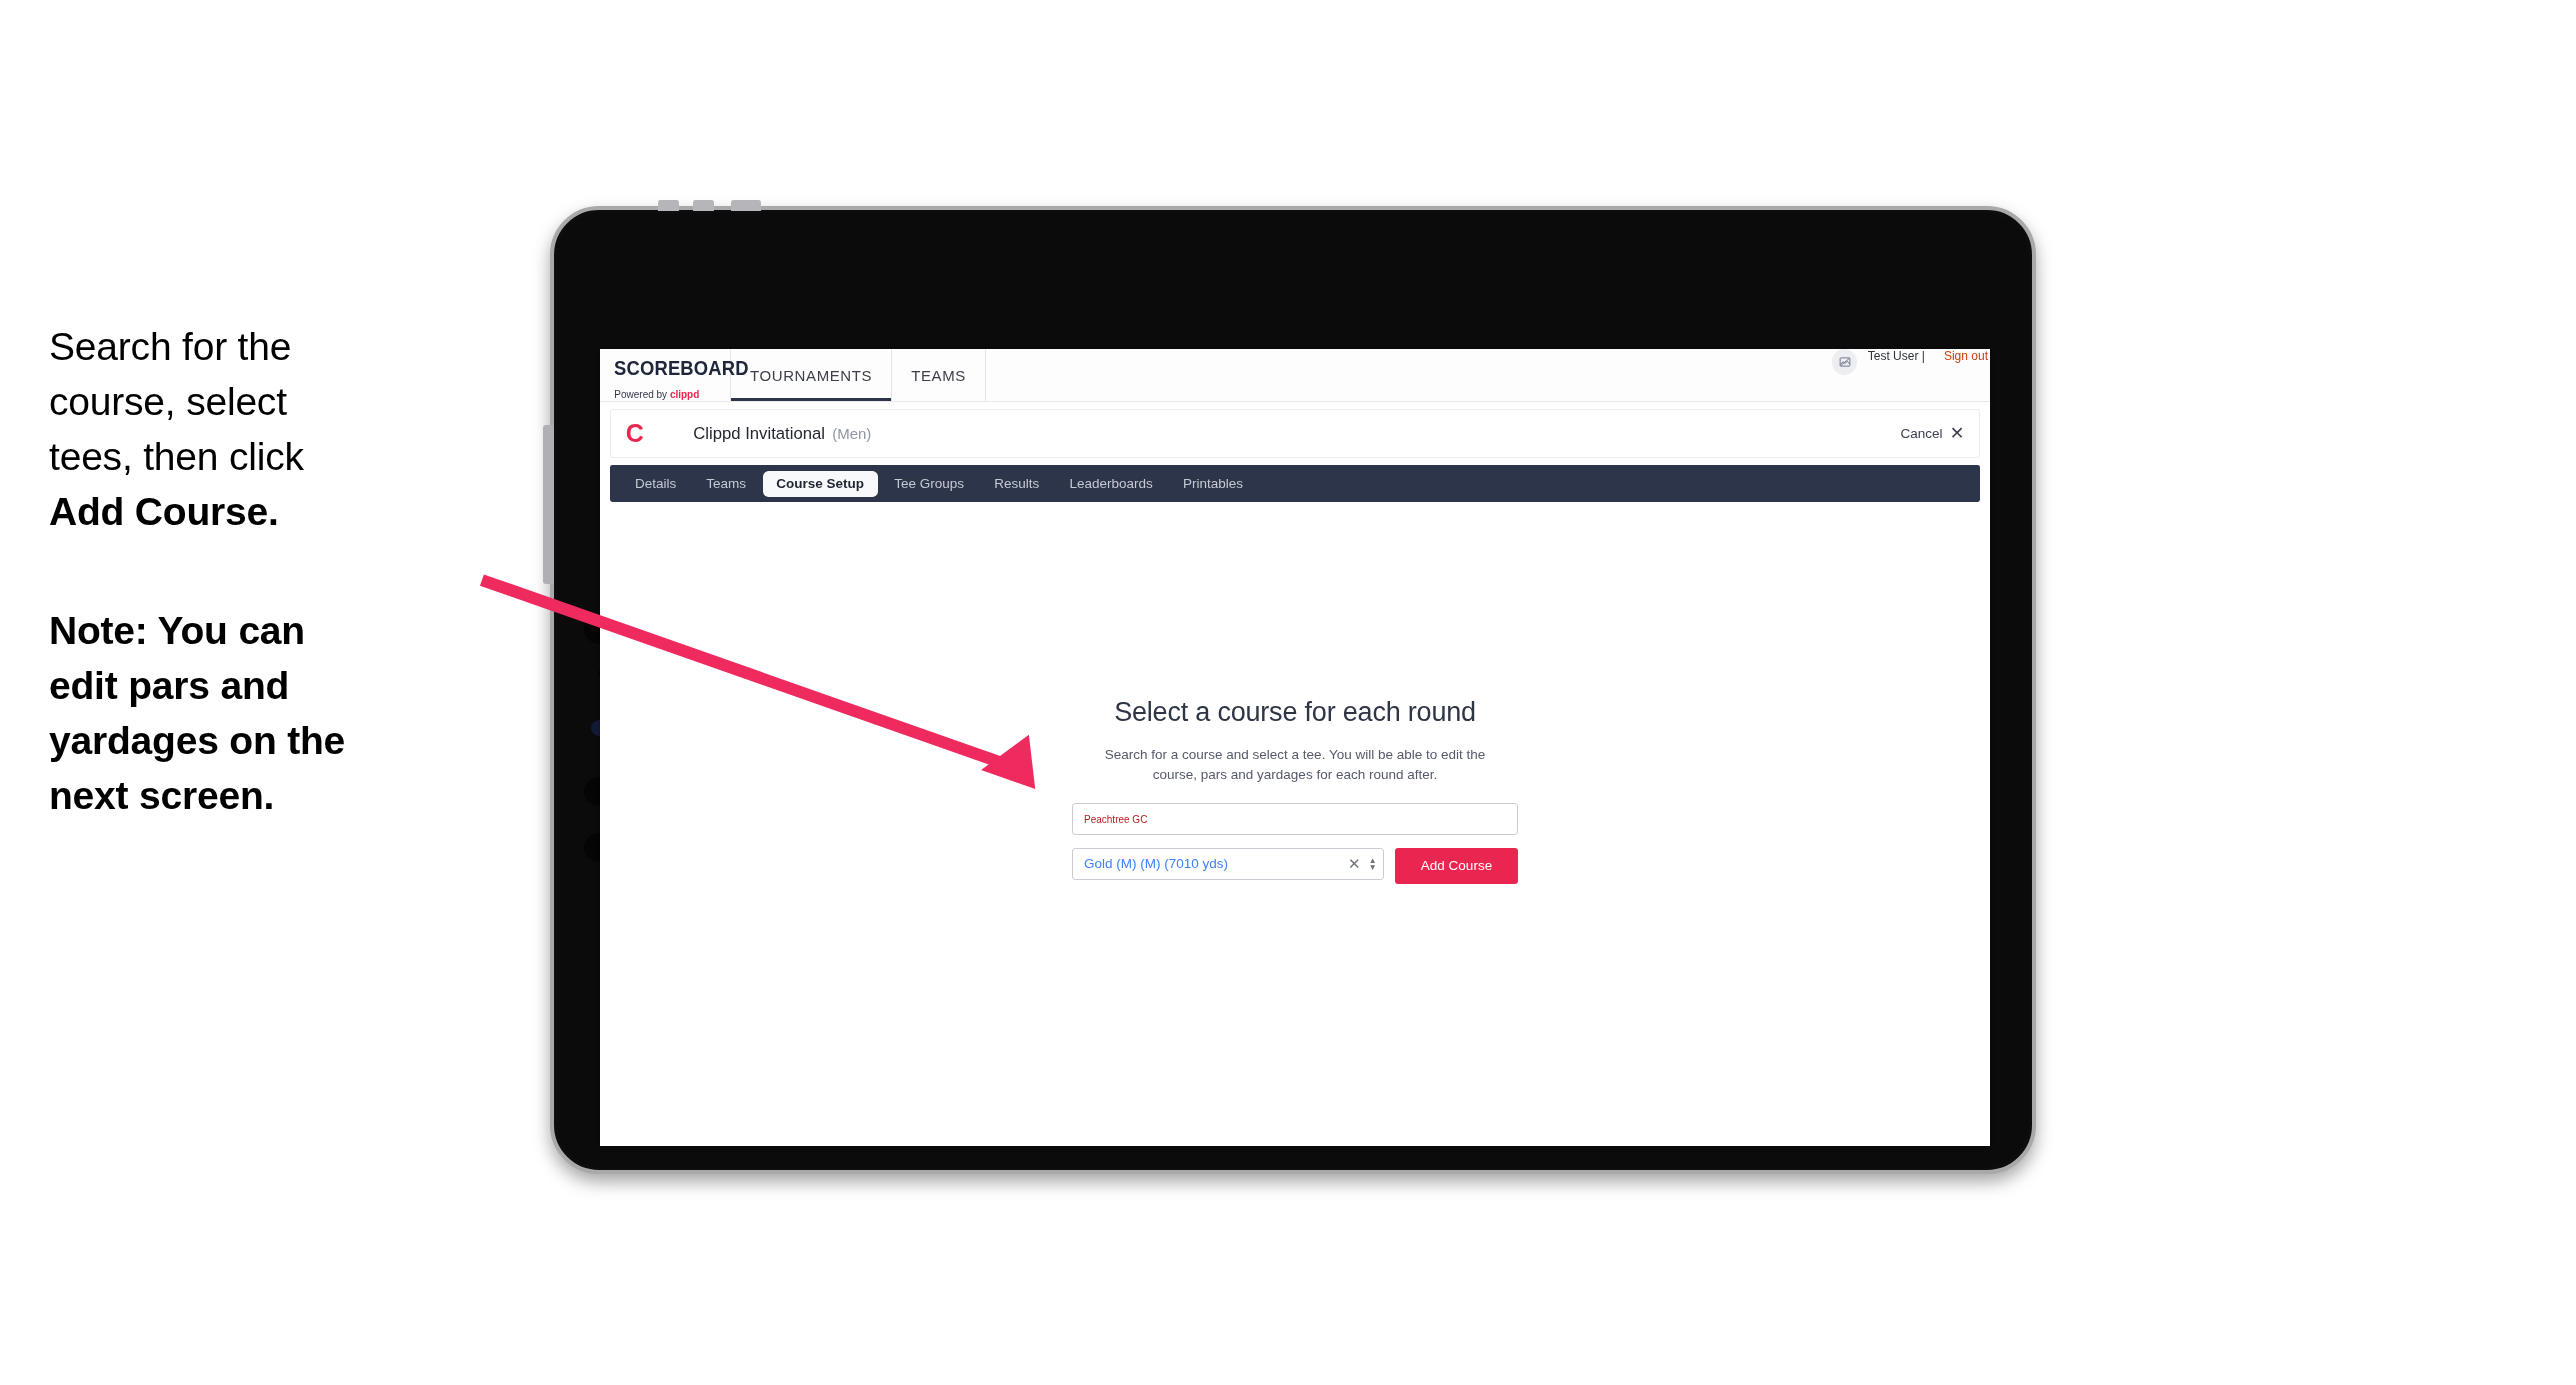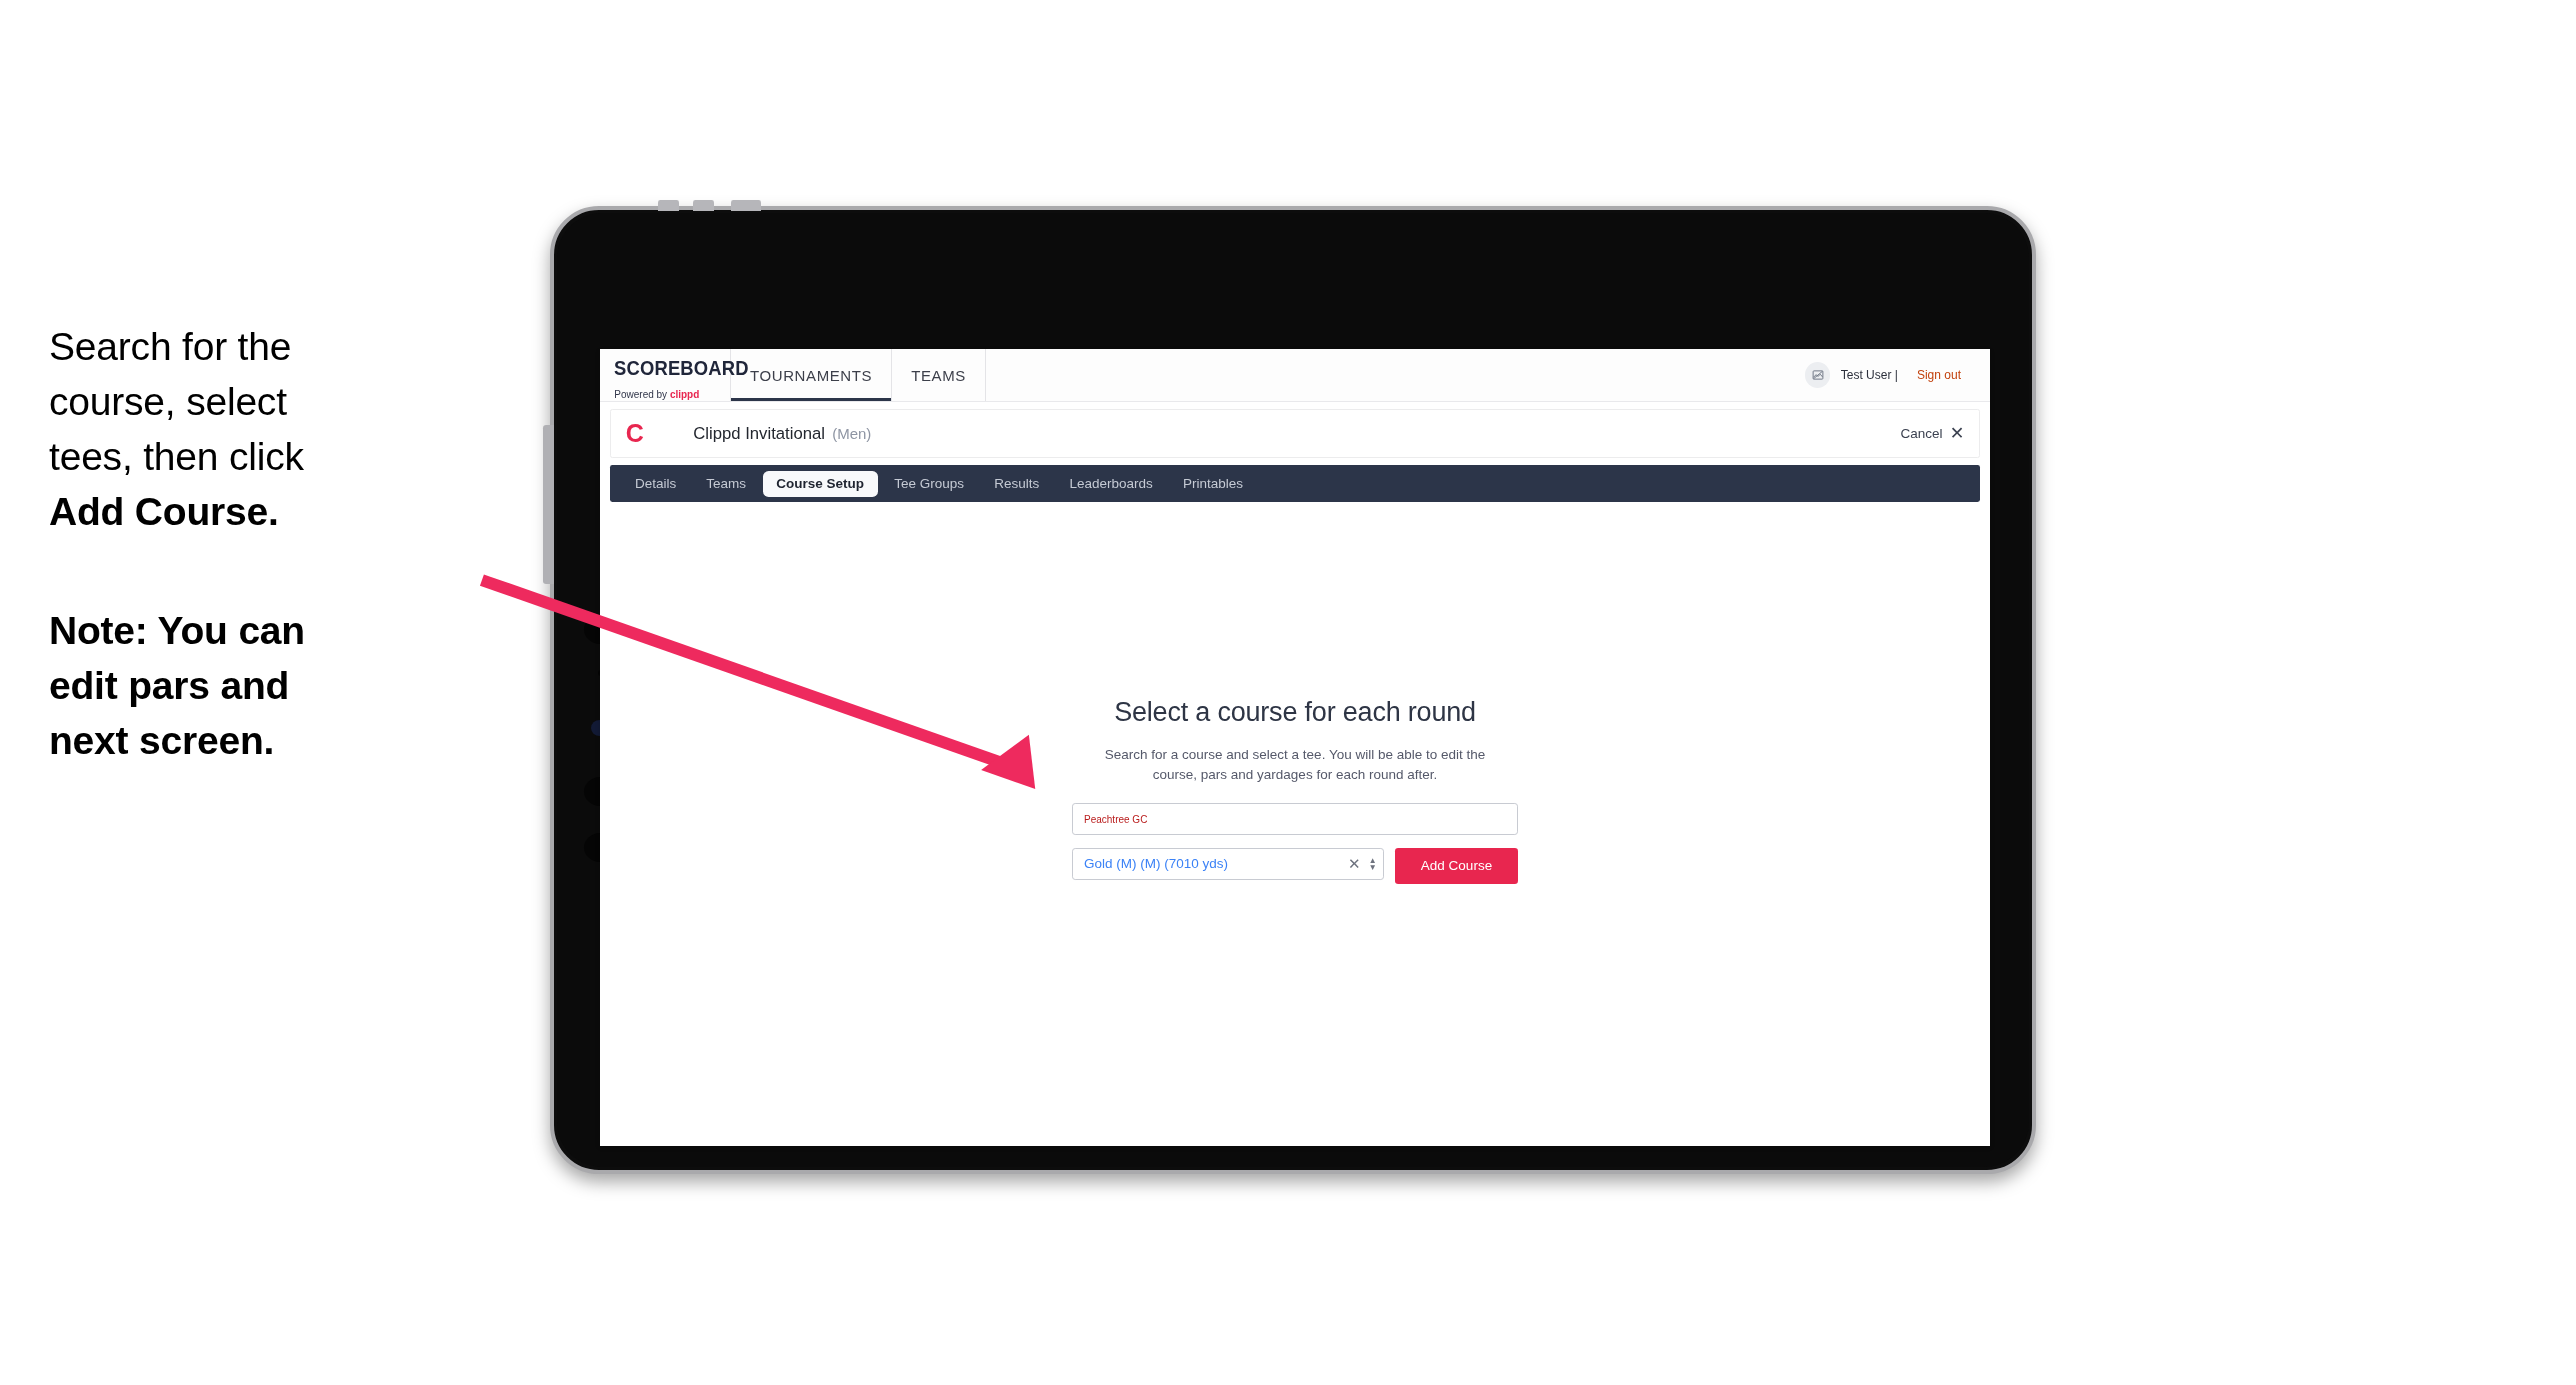--- a/index.html
+++ b/index.html
@@ -112,22 +112,22 @@
     position: relative;
     cursor: pointer;
   }
   .topnav-tab.active::after {
     content: ""; position: absolute; left: 0; right: 0; bottom: 0;
     height: 3.2px; background: #2c3549;
   }
 
   .topnav-right {
     margin-left: auto;
-    display: flex; align-items: center;
-    gap: 10.4px; padding-right: 29px;
+    display: flex; align-items: flex-start;
+    gap: 10.4px; padding-right: 2px;
   }
   .avatar {
     width: 25.5px; height: 25.5px; border-radius: 50%;
     background: #eceef1;
     display: flex; align-items: center; justify-content: center;
   }
   .avatar svg { display: block; }
   .userline { font-size: 12px; color: #2c303c; white-space: nowrap; }
   .userline .sep { color: #2c303c; margin: 0 1.6px 0 3.2px; }
   .signout { font-size: 12px; color: #c2410c; cursor: pointer; margin-left: 7.2px; }
@@ -247,20 +247,21 @@
   <div class="instructions">
     <div class="instr-block">
       <span class="ln">Search for the</span>
       <span class="ln">course, select</span>
       <span class="ln">tees, then click</span>
       <span class="ln instr-bold">Add Course.</span>
     </div>
     <div class="note-block">
       <span class="ln">Note: You can</span>
       <span class="ln">edit pars and</span>
+      <span class="ln">yardages on the</span>
       <span class="ln">next screen.</span>
     </div>
   </div>
 
   <div class="tablet">
     <div class="tablet-inner-shade"></div>
     <div class="vol-btn vol-1"></div>
     <div class="vol-btn vol-2"></div>
     <div class="vol-btn vol-3"></div>
     <div class="power-btn"></div>

